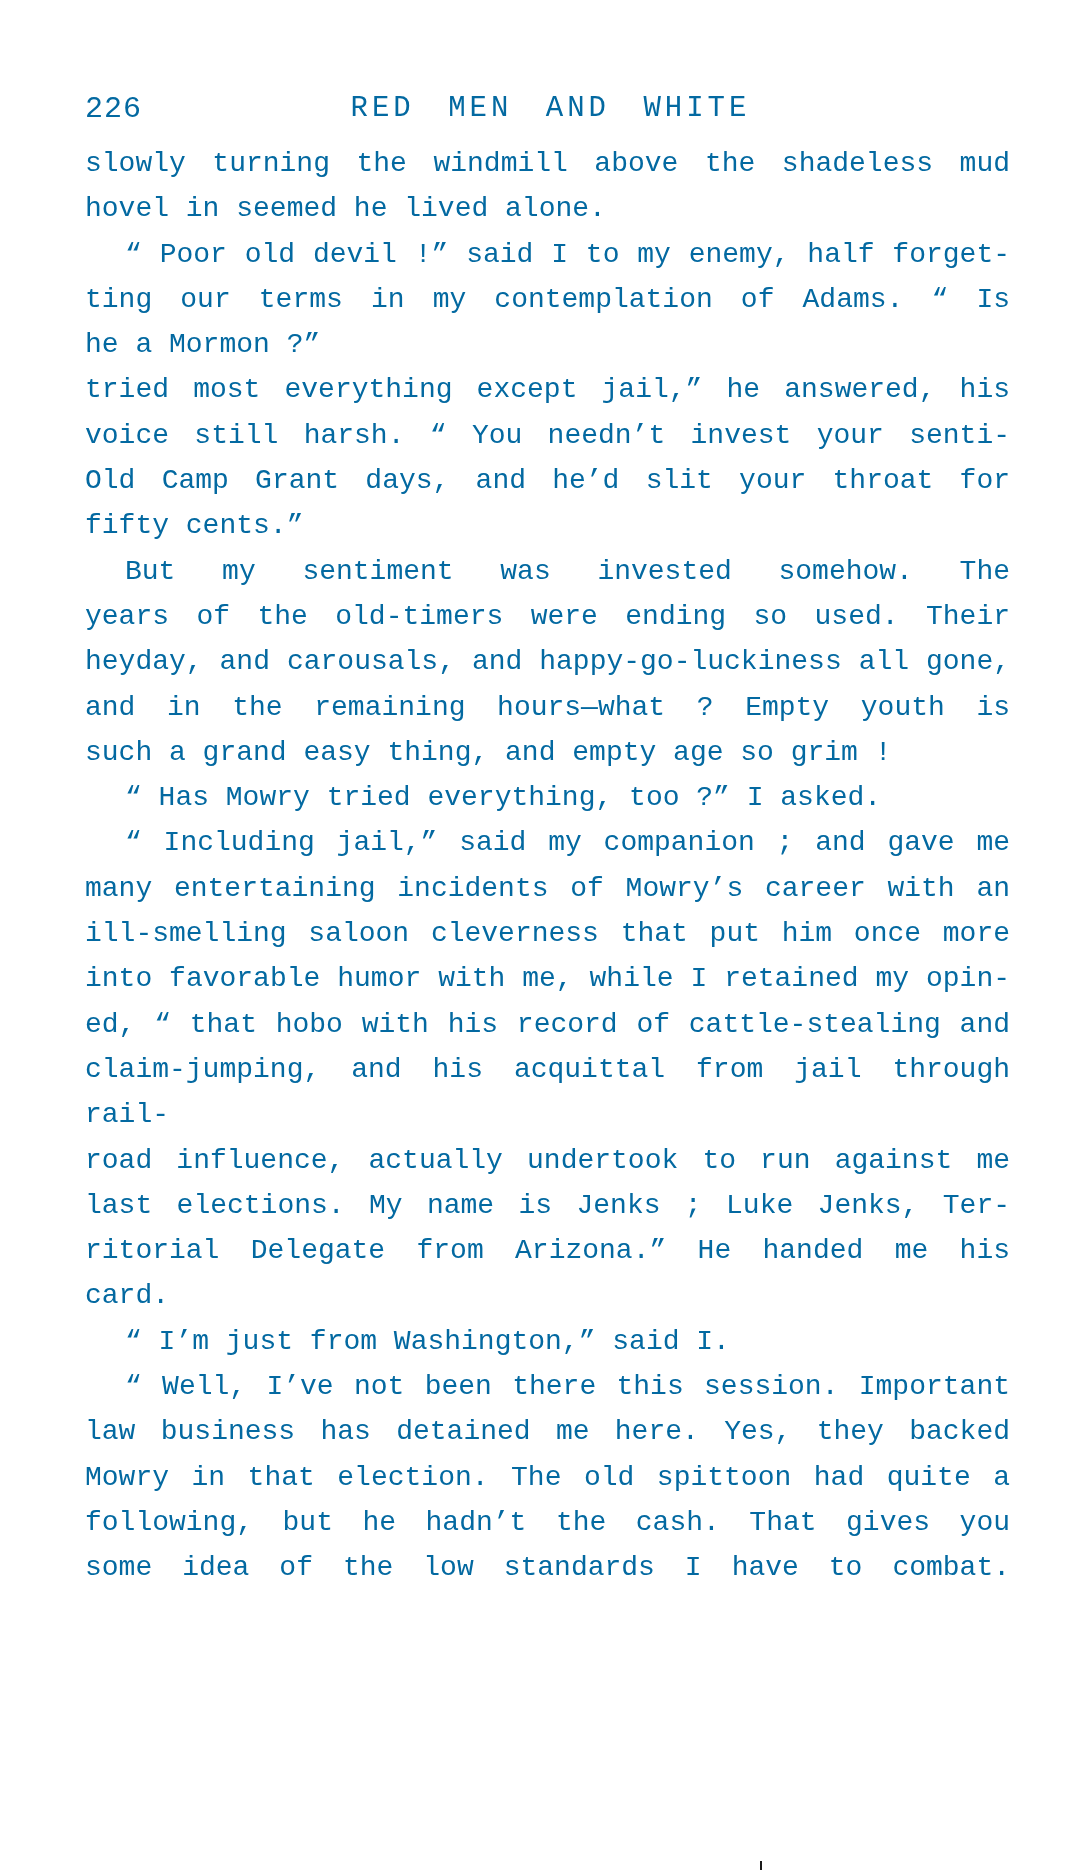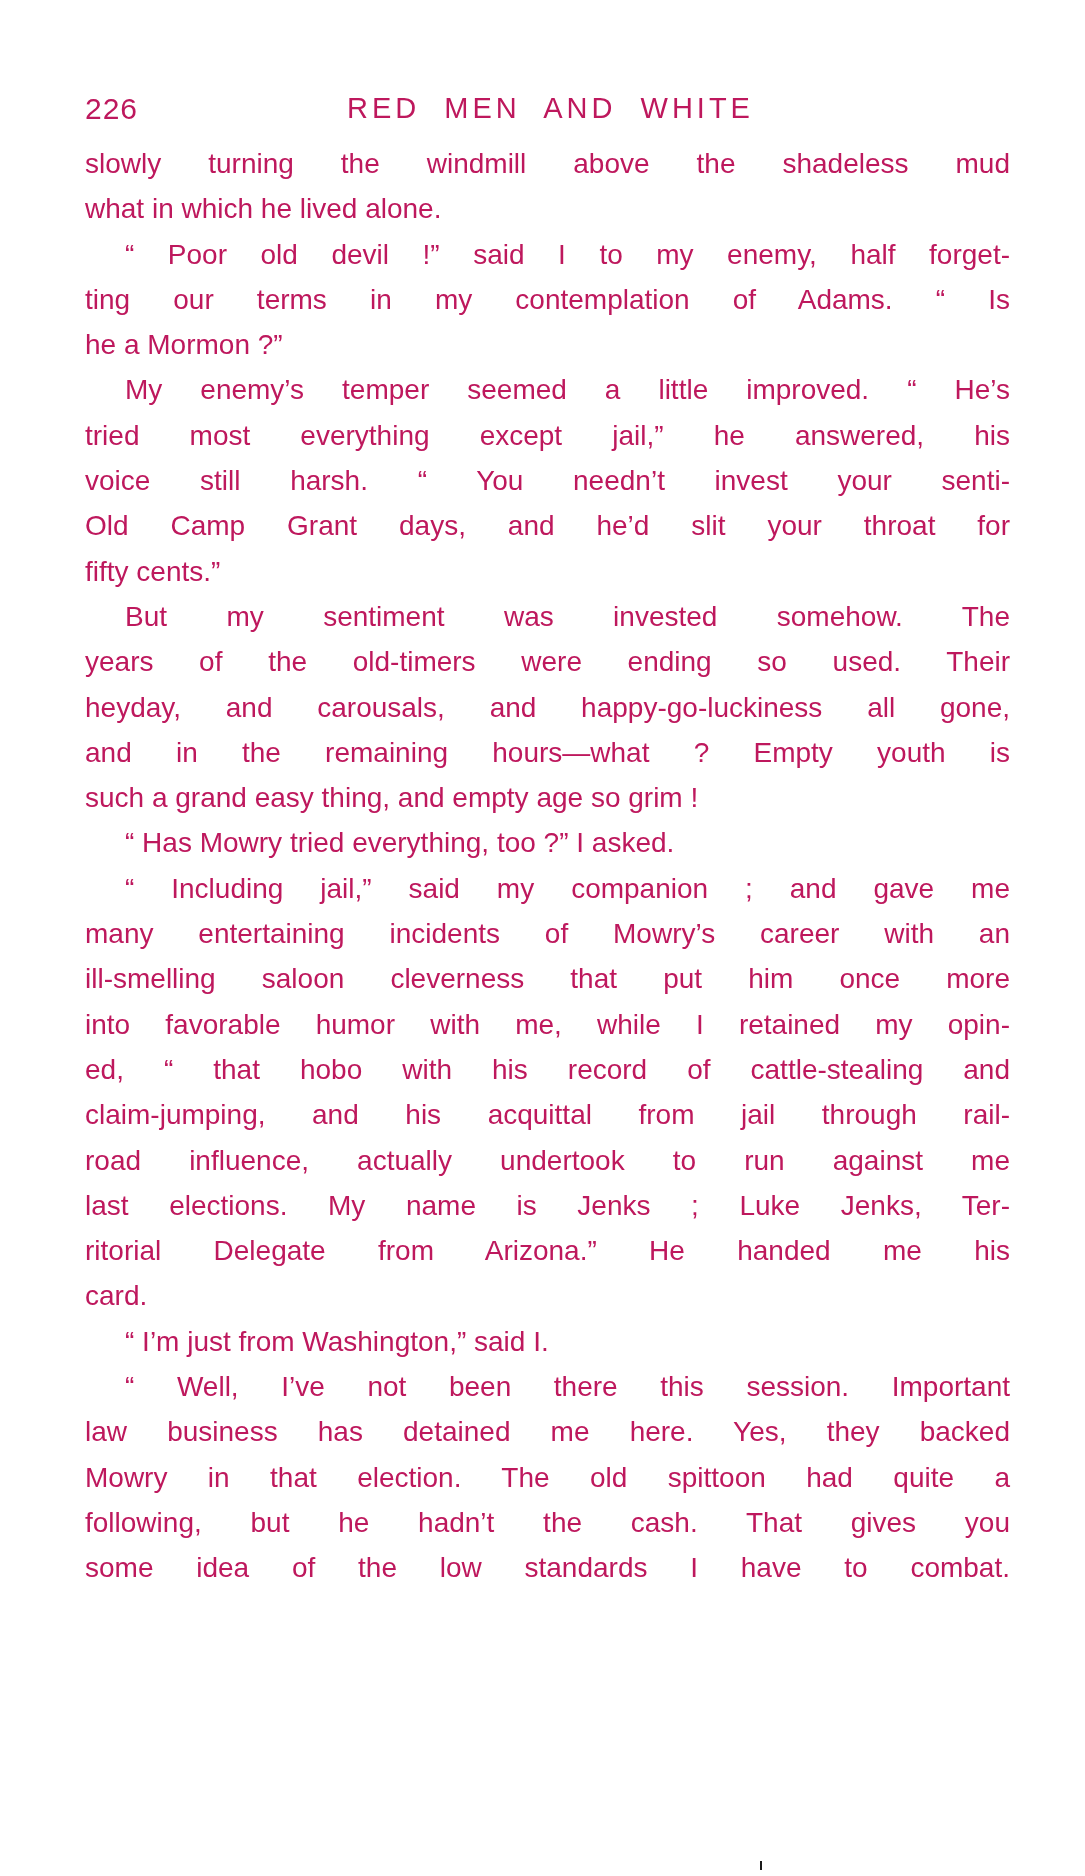--- a/index.html
+++ b/index.html
@@ -6,22 +6,22 @@
     margin: 0;
     padding: 0;
     background: #ffffff;
   }
   .page {
     position: relative;
     width: 1085px;
     height: 1876px;
     background: #ffffff;
     overflow: hidden;
-    font-family: Liberation Sans, sans-serif;
-    color: #be185d;
+    font-family: Liberation Mono, monospace;
+    color: #0369a1;
   }
   .folio {
     position: absolute;
     left: 85px;
     top: 92px;
     font-size: 30px;
     letter-spacing: 1px;
   }
   .running-head {
     position: absolute;
@@ -68,25 +68,24 @@
   }
 </style>
 </head>
 <body>
 
 <div class="page">
   <div class="folio">226</div>
   <div class="running-head">RED MEN AND WHITE</div>
   <div class="body-text">
       <div class="line just">slowly turning the windmill above the shadeless mud</div>
-      <div class="line">what in which he lived alone.</div>
+      <div class="line">hovel in seemed he lived alone.</div>
       <div class="line indent just">“ Poor old devil !” said I to my enemy, half forget-</div>
       <div class="line just">ting our terms in my contemplation of Adams. “ Is</div>
       <div class="line">he a Mormon ?”</div>
-      <div class="line indent just">My enemy’s temper seemed a little improved. “ He’s</div>
       <div class="line just">tried most everything except jail,” he answered, his</div>
       <div class="line just">voice still harsh. “ You needn’t invest your senti-</div>
       <div class="line just">Old Camp Grant days, and he’d slit your throat for</div>
       <div class="line">fifty cents.”</div>
       <div class="line indent just">But my sentiment was invested somehow. The</div>
       <div class="line just">years of the old-timers were ending so used. Their</div>
       <div class="line just">heyday, and carousals, and happy-go-luckiness all gone,</div>
       <div class="line just">and in the remaining hours—what ? Empty youth is</div>
       <div class="line">such a grand easy thing, and empty age so grim !</div>
       <div class="line indent">“ Has Mowry tried everything, too ?” I asked.</div>

